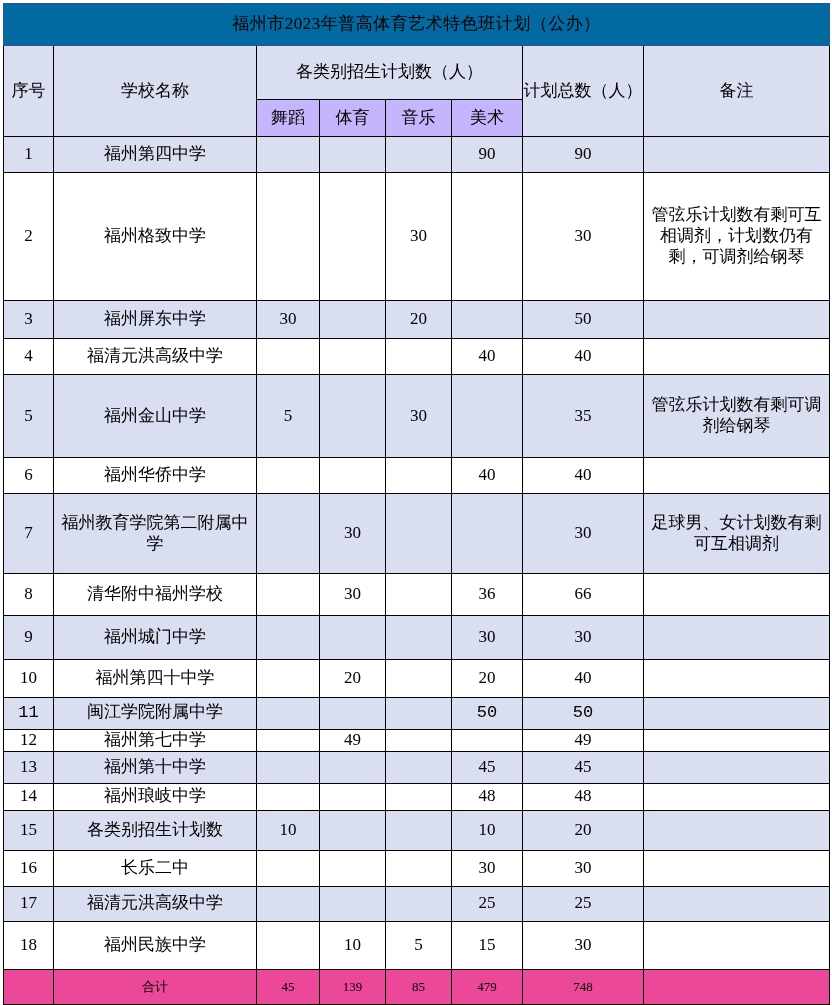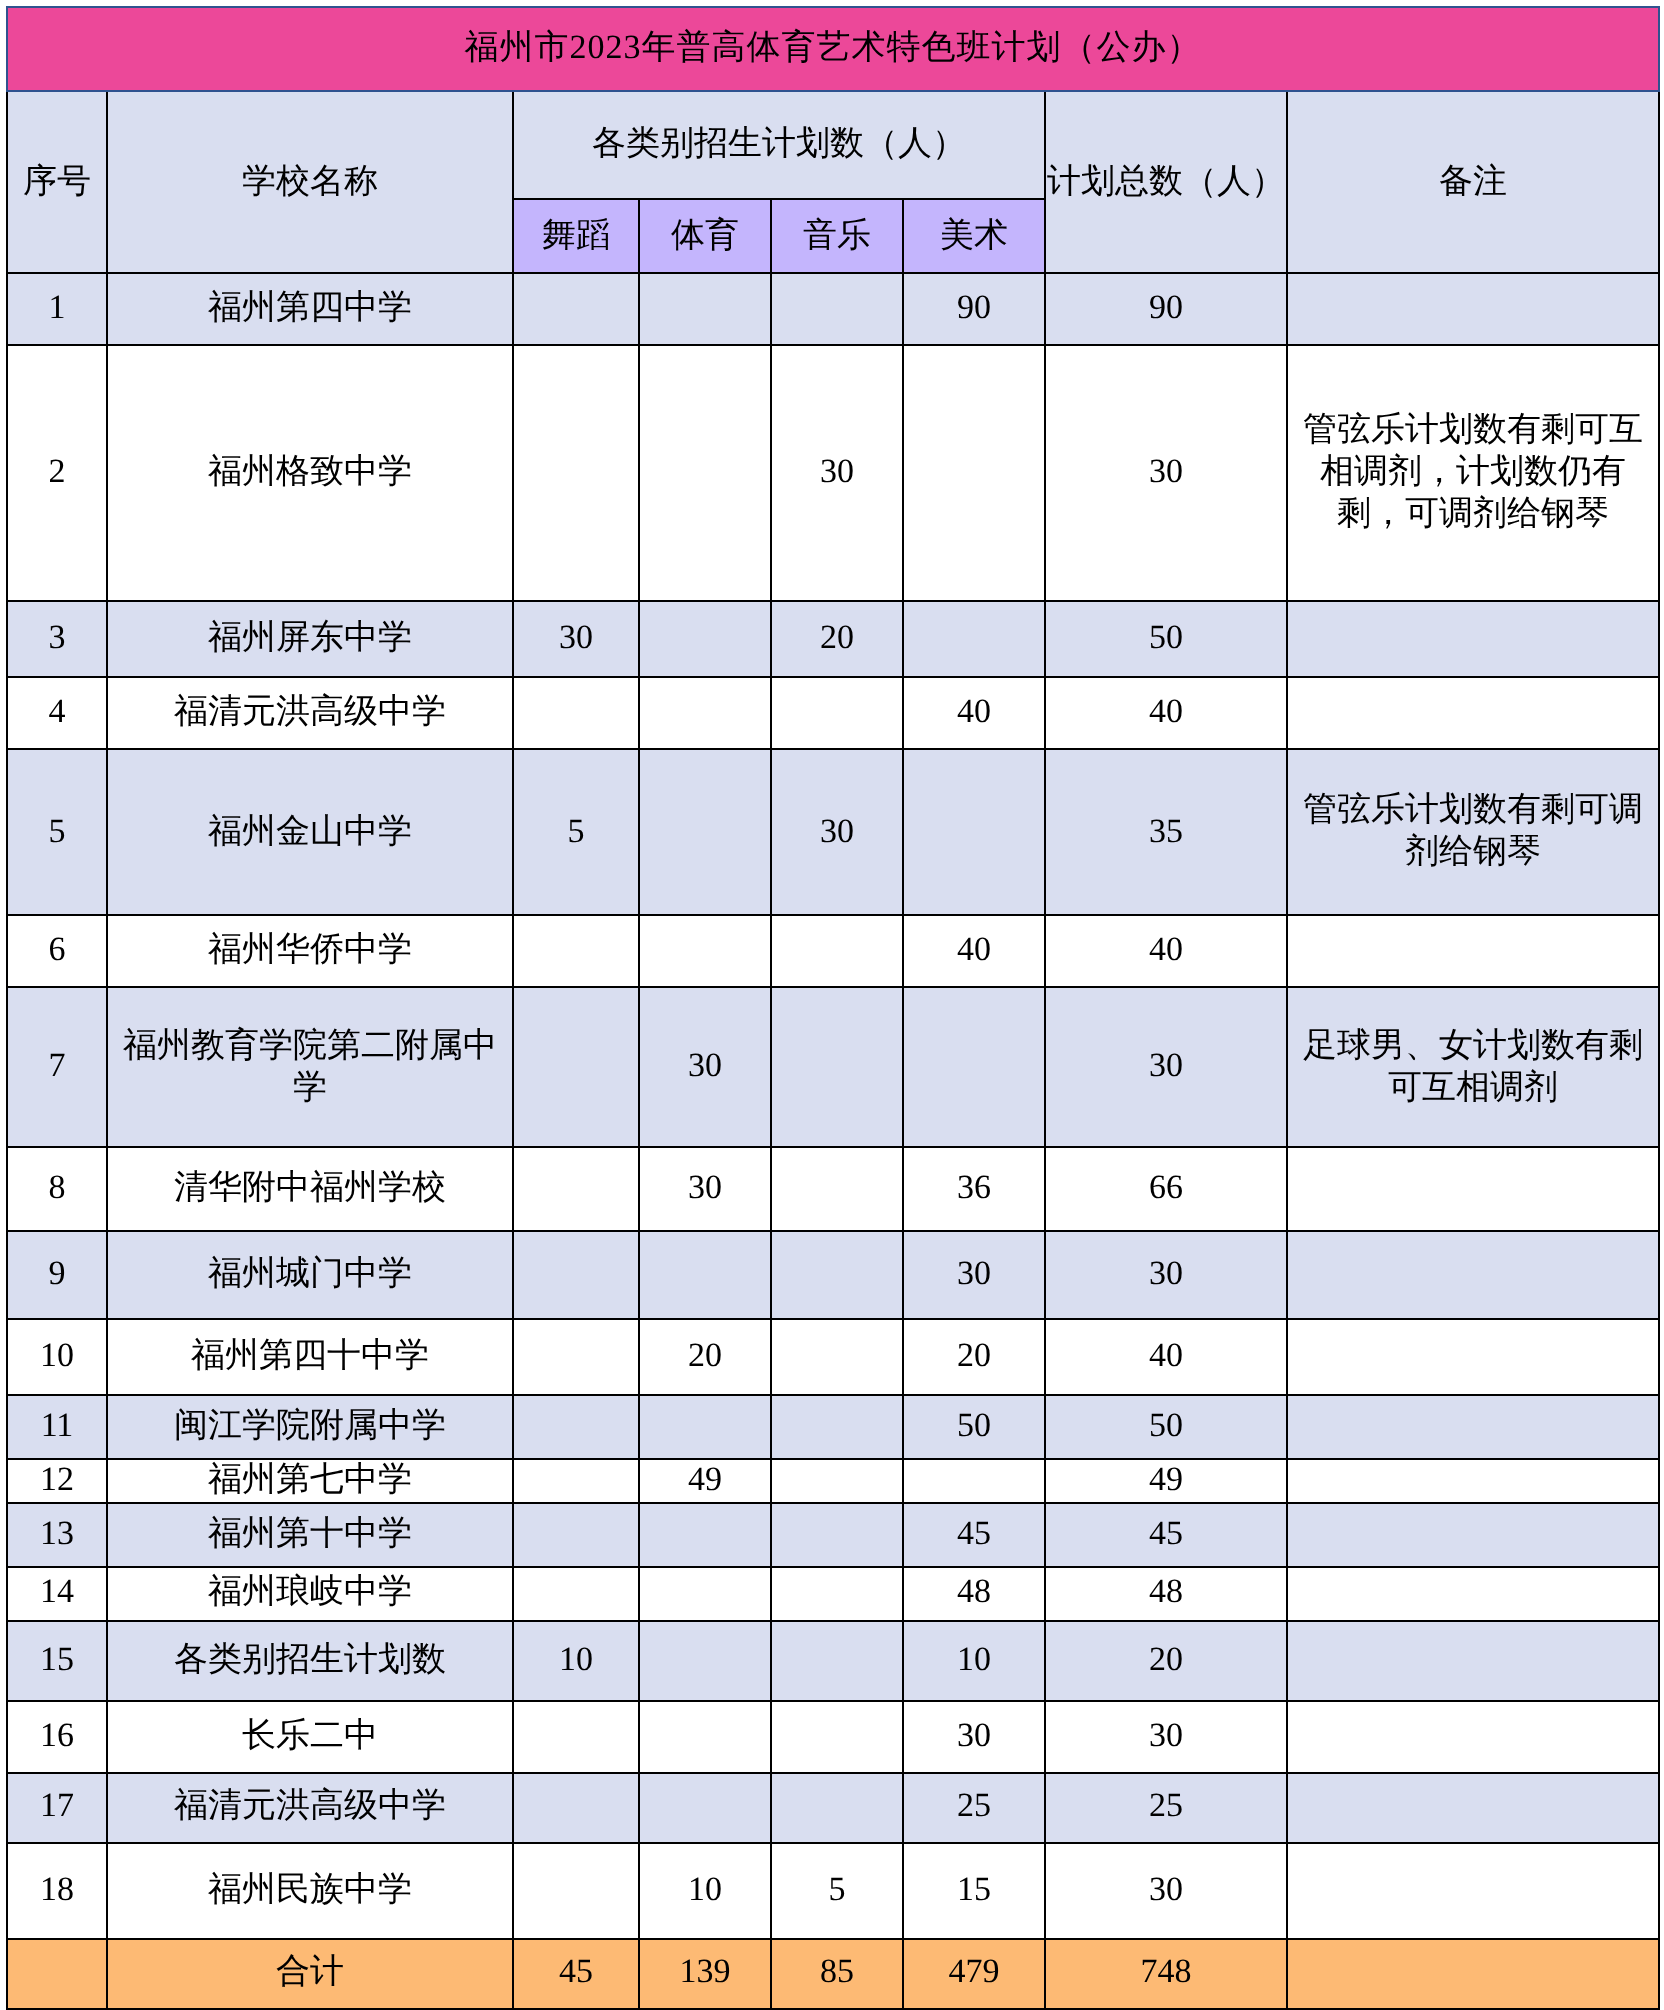--- a/index.html
+++ b/index.html
@@ -34,21 +34,21 @@
     text-align: center;
     vertical-align: middle;
     font-weight: normal;
     color: #000000;
     font-size: 17px;
     line-height: 1.22;
   }
 
   
   .title-cell {
-    background: #ec4899;
+    background: #0369a1;
     border: 1px solid #2f528f !important;
     height: 41px;
     color: #ffffff;
     font-size: 25px;
     font-weight: bold;
     letter-spacing: 0.5px;
     white-space: nowrap;
   }
 
   
@@ -66,21 +66,21 @@
 
   td.school { font-size: 17px; }
   td.num    { font-size: 17px; }
   td.remark {
     text-align: left;
     padding: 0 6px 0 7px;
     font-size: 17px;
     line-height: 1.30;
   }
 
-  tr.total > td { background: #fdba74; height: 34px; font-size: 17px; }
+  tr.total > td { background: #ec4899; height: 34px; font-size: 13px; }
 
   
   col.c-idx     { width: 50px; }
   col.c-school  { width: 203px; }
   col.c-dance   { width: 63px; }
   col.c-sport   { width: 66px; }
   col.c-music   { width: 66px; }
   col.c-art     { width: 71px; }
   col.c-total   { width: 121px; }
   col.c-remark  { width: 186px; }
@@ -210,21 +210,21 @@
         <tr class="plain" style="height: 38px;">
           <td class="num">10</td>
           <td class="school">福州第四十中学</td>
           <td class="num"></td>
           <td class="num">20</td>
           <td class="num"></td>
           <td class="num">20</td>
           <td class="num">40</td>
           <td class="remark"></td>
         </tr>
-        <tr class="tint" style="height: 32px;">
+        <tr class="tint" style="height: 32px; font-family: Liberation Mono, monospace;">
           <td class="num">11</td>
           <td class="school">闽江学院附属中学</td>
           <td class="num"></td>
           <td class="num"></td>
           <td class="num"></td>
           <td class="num">50</td>
           <td class="num">50</td>
           <td class="remark"></td>
         </tr>
         <tr class="plain" style="height: 20px;">

